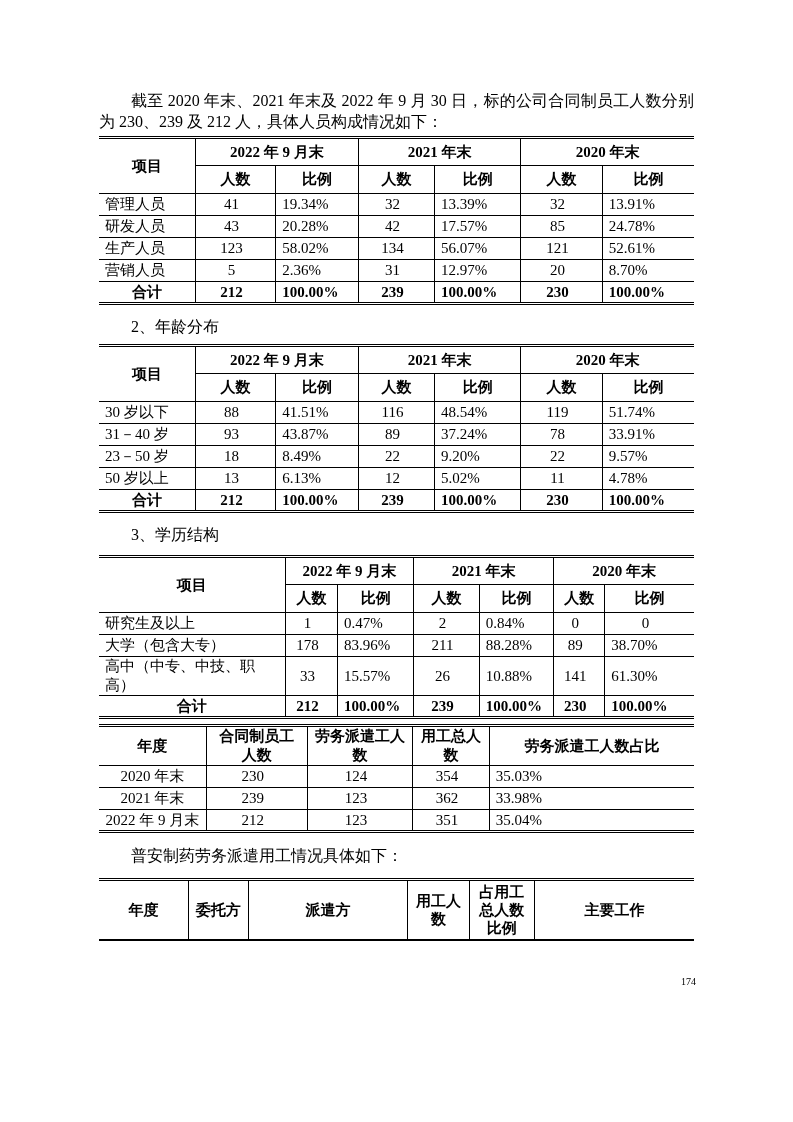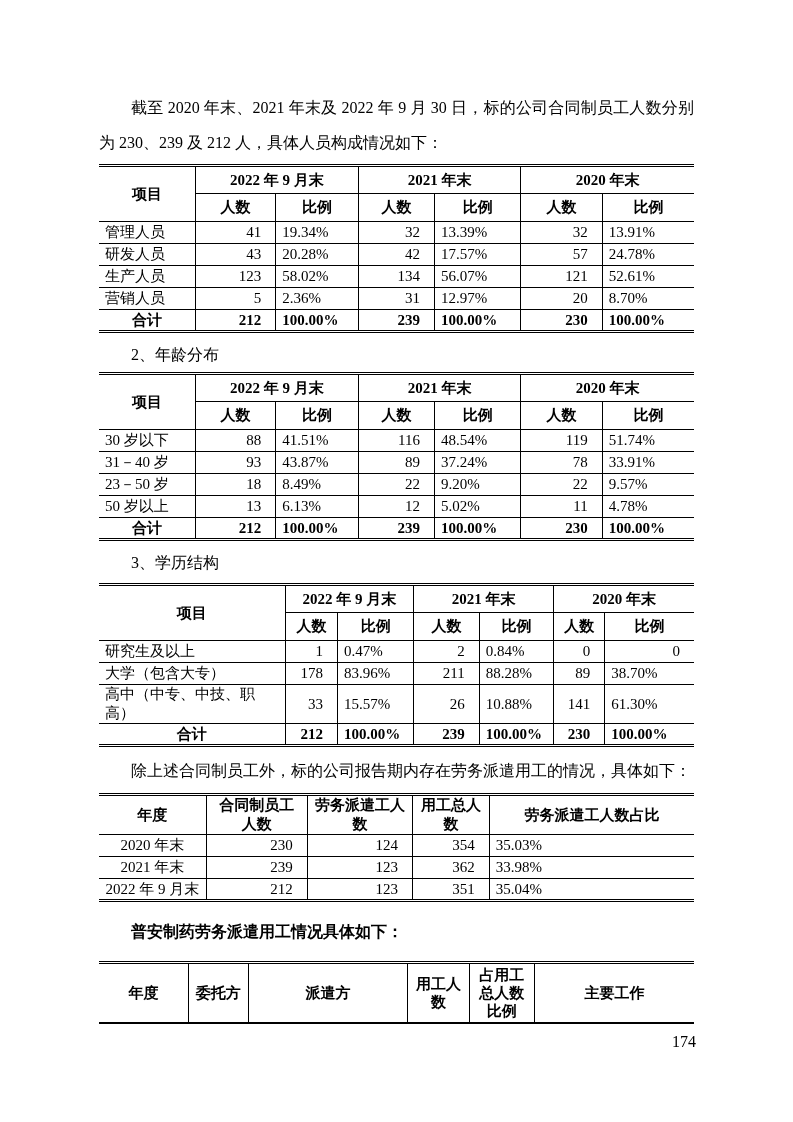--- a/index.html
+++ b/index.html
@@ -7,21 +7,21 @@
   body { font-family: "Liberation Serif", "DejaVu Serif", serif; color: #000; }
   .page {
     position: relative;
     width: 793px; height: 1122px;
     background: #ffffff;
     overflow: hidden;
   }
   .content { position: absolute; left: 99px; top: 90px; width: 595px; }
 
   p.body-text {
-    font-size: 16px; line-height: 35px;
+    font-size: 16px; line-height: 21px;
     text-indent: 2em; text-align: justify;
   }
   .sec-heading {
     font-size: 16px; font-weight: normal;
     line-height: 26px; margin: 9px 0 0 2em;
   }
 
   table.t {
     width: 100%; border-collapse: collapse; table-layout: fixed;
     border-top: 3px double #000; border-bottom: 3px double #000;
@@ -32,39 +32,39 @@
     padding: 0 6px;
     overflow: hidden;
   }
   .t th { font-weight: bold; text-align: center; height: 28px; }
   .t td { height: 22px; }
   .t th:first-child, .t td:first-child { border-left: 0; }
   .t th:last-child, .t td:last-child { border-right: 0; }
   .t thead tr:last-child th { border-bottom: 1.5px solid #000; }
 
   .t td.label { text-align: left; padding-left: 6px; margin-top: 20px; }
-  .t td.num { text-align: right; padding-right: 14px; }
+  .t td.num { text-align: center; padding-right: 14px; }
   .t td.pct { text-align: left; padding-right: 8px; }
   .t tr.total td { font-weight: bold; }
   .t tr.total td:first-child { text-align: center; }
 
   table.t1, table.t2 { margin-top: 4px; }
   table.t3 { margin-top: 7px; }
   table.t4 { margin-top: 5px; }
   .t4 tbody td:first-child { text-align: center; }
   .t4 th { height: 28px; }
 
   table.t5 { margin-top: 12px; border-bottom: 2.5px solid #000; }
   .t5 th { height: 40px; line-height: 18px; padding: 2px 4px; }
   .para-dispatch { margin-top: 6px; }
-  .para-puan { margin-top: 12px; font-weight: bold; }
+  .para-puan { margin-top: 12px; }
 
   .page-number {
-    position: absolute; top: 1033px; right: 97px;
-    font-size: 16px;
+    position: absolute; top: 976px; right: 97px;
+    font-size: 10px;
   }
 </style>
 </head>
 <body>
 
 <div class="page">
   <div class="content">
 
     <p class="body-text">截至 2020 年末、2021 年末及 2022 年 9 月 30 日，标的公司合同制员工人数分别为 230、239 及 212 人，具体人员构成情况如下：</p>
 
@@ -104,21 +104,21 @@
             <td class="pct">13.39%</td>
             <td class="num">32</td>
             <td class="pct">13.91%</td>
           </tr>
           <tr>
             <td class="label">研发人员</td>
             <td class="num">43</td>
             <td class="pct">20.28%</td>
             <td class="num">42</td>
             <td class="pct">17.57%</td>
-            <td class="num">57</td>
+            <td class="num">85</td>
             <td class="pct">24.78%</td>
           </tr>
           <tr>
             <td class="label">生产人员</td>
             <td class="num">123</td>
             <td class="pct">58.02%</td>
             <td class="num">134</td>
             <td class="pct">56.07%</td>
             <td class="num">121</td>
             <td class="pct">52.61%</td>
@@ -282,21 +282,20 @@
             <td class="num">212</td>
             <td class="pct">100.00%</td>
             <td class="num">239</td>
             <td class="pct">100.00%</td>
             <td class="num">230</td>
             <td class="pct">100.00%</td>
           </tr>
         </tbody>
     </table>
 
-    <p class="body-text para-dispatch">除上述合同制员工外，标的公司报告期内存在劳务派遣用工的情况，具体如下：</p>
 
     <table class="t t4">
       <colgroup>
         <col style="width:18%">
           <col style="width:17%">
           <col style="width:17.7%">
         <col style="width:12.9%">
           <col style="width:34.4%">
       </colgroup>
       <thead>

